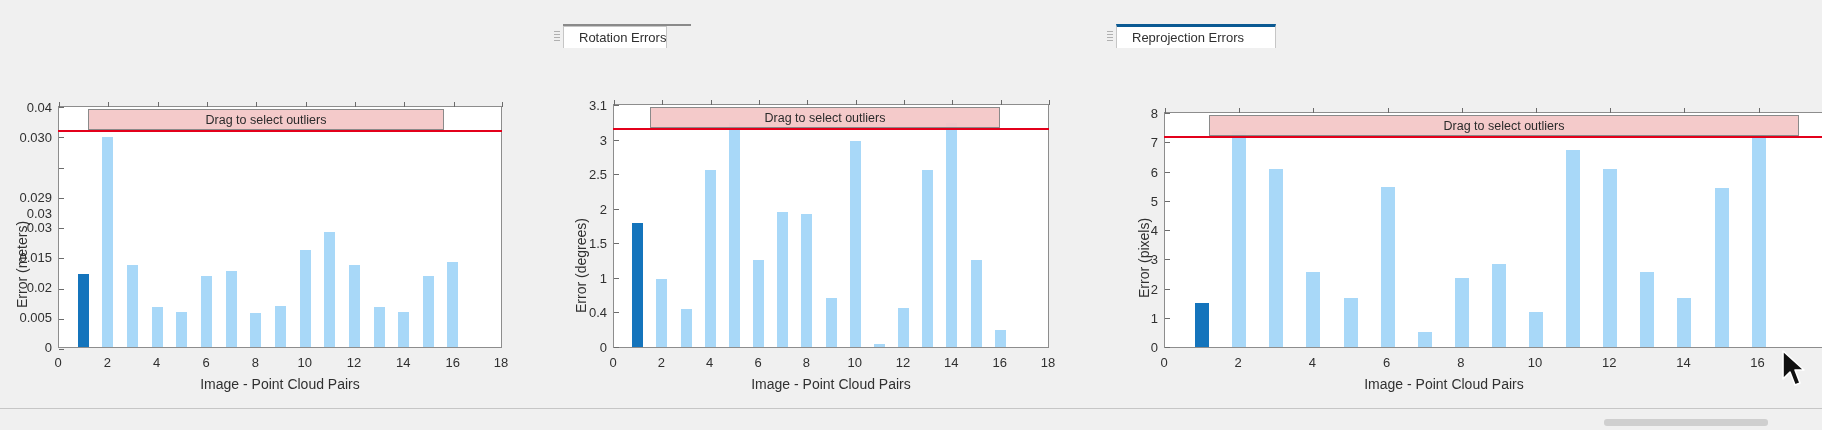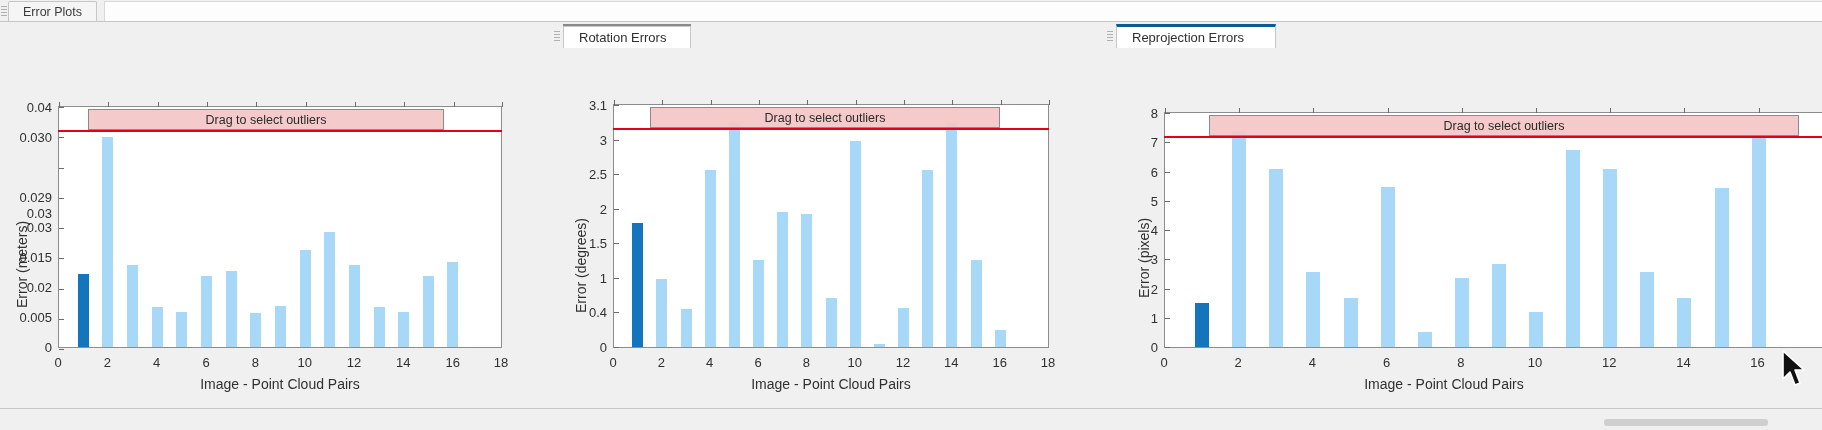--- a/index.html
+++ b/index.html
@@ -134,27 +134,20 @@
   }
   .cursor{
     position:absolute;left:1779px;top:349px;width:30px;height:42px;z-index:30;
   }
 </style>
 </head>
 <body>
 
 <div class="app">
 
-  <div class="doc-tabstrip">
-    <span class="grip doc-grip"></span>
-    <div class="doc-tab">
-      <span>Error Plots</span>
-    </div>
-    <div class="doc-tab-filler"></div>
-  </div>
 
   <div class="panels">
 
     <div class="panel p0">
 
       <div class="chart" style="left:0;top:26px;width:551px;height:360px;">
         <div class="ylabel" style="left:14px;top:260px;">Error (meters)</div>
 
         <div class="ytick-lbl" style="left:0;width:52px;top:292px;">0</div>
         <div class="ytick-lbl" style="left:0;width:52px;top:262px;">0.005</div>
@@ -236,21 +229,21 @@
         <div class="xlabel" style="left:58px;width:444px;top:328px;">Image - Point Cloud Pairs</div>
       </div>
     </div>
 
     <div class="panel-divider" style="left:551px;"></div>
 
     <div class="panel p1">
       <div class="panel-tabstrip">
         <span class="grip panel-grip"></span>
         <div class="panel-tab-under" style="width:128px;"></div>
-        <div class="panel-tab" style="width:128px;text-align:center;">
+        <div class="panel-tab" style="width:104px;text-align:center;">
           <span>Rotation Errors</span>
         </div>
       </div>
 
       <div class="chart" style="left:0;top:26px;width:553px;height:360px;">
         <div class="ylabel" style="left:22px;top:265px;">Error (degrees)</div>
 
         <div class="ytick-lbl" style="left:10px;width:46px;top:292px;">0</div>
         <div class="ytick-lbl" style="left:10px;width:46px;top:257.4px;">0.4</div>
         <div class="ytick-lbl" style="left:10px;width:46px;top:222.9px;">1</div>

